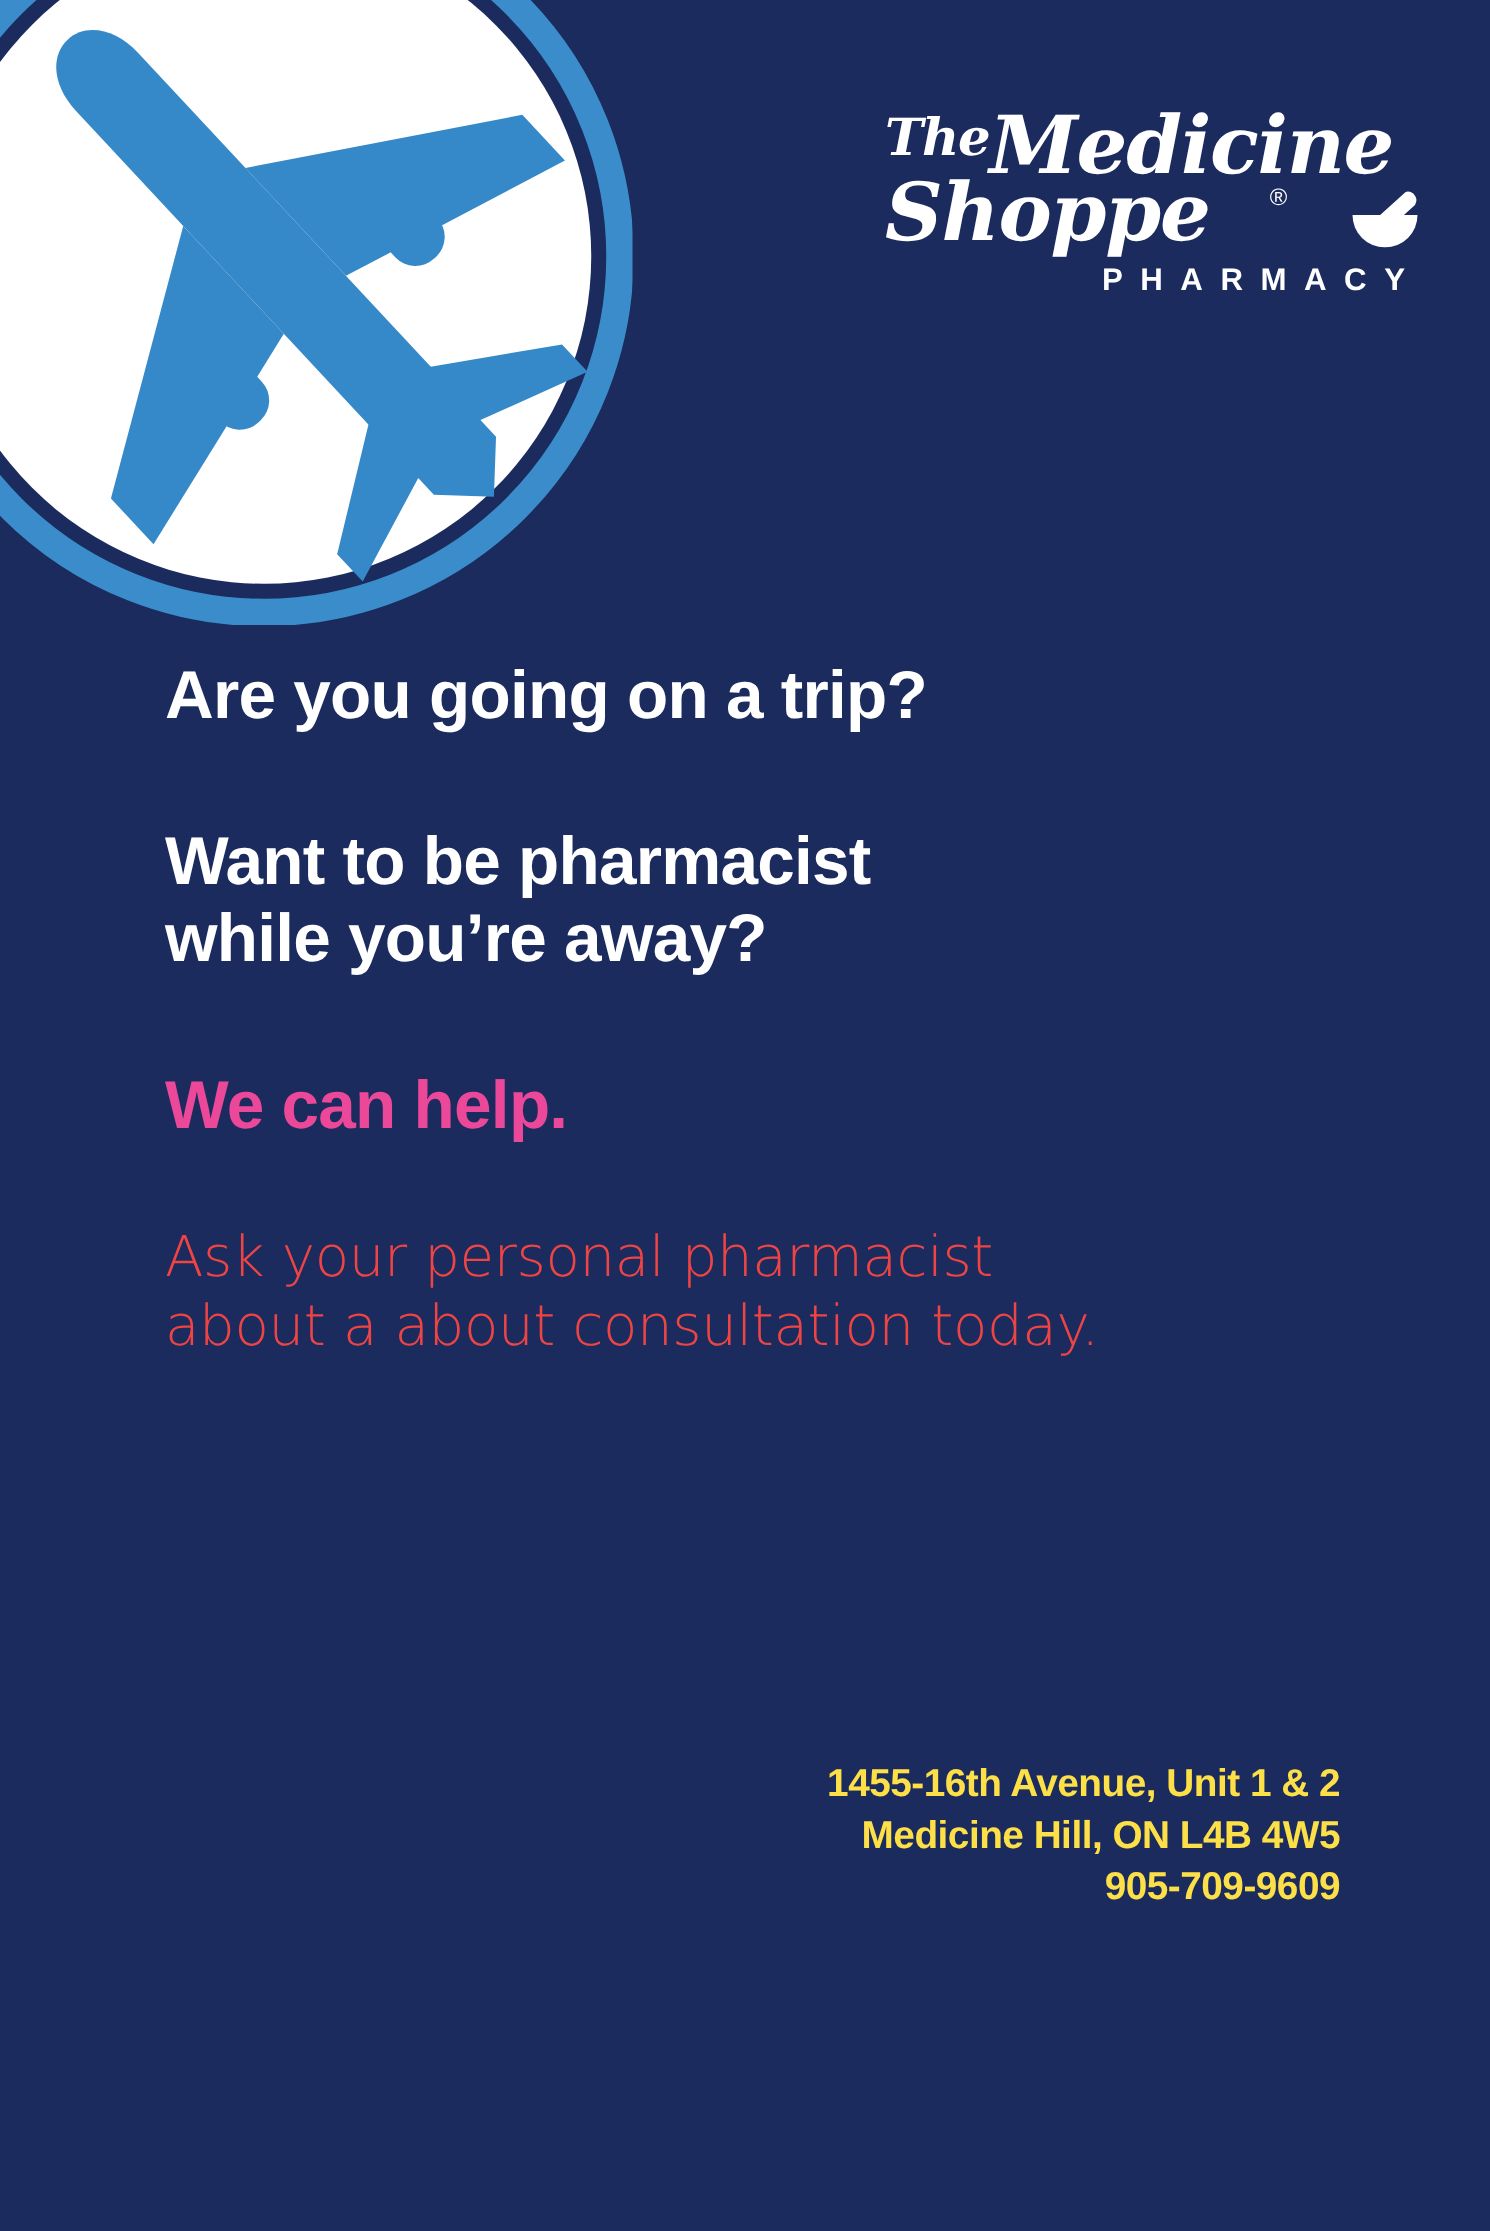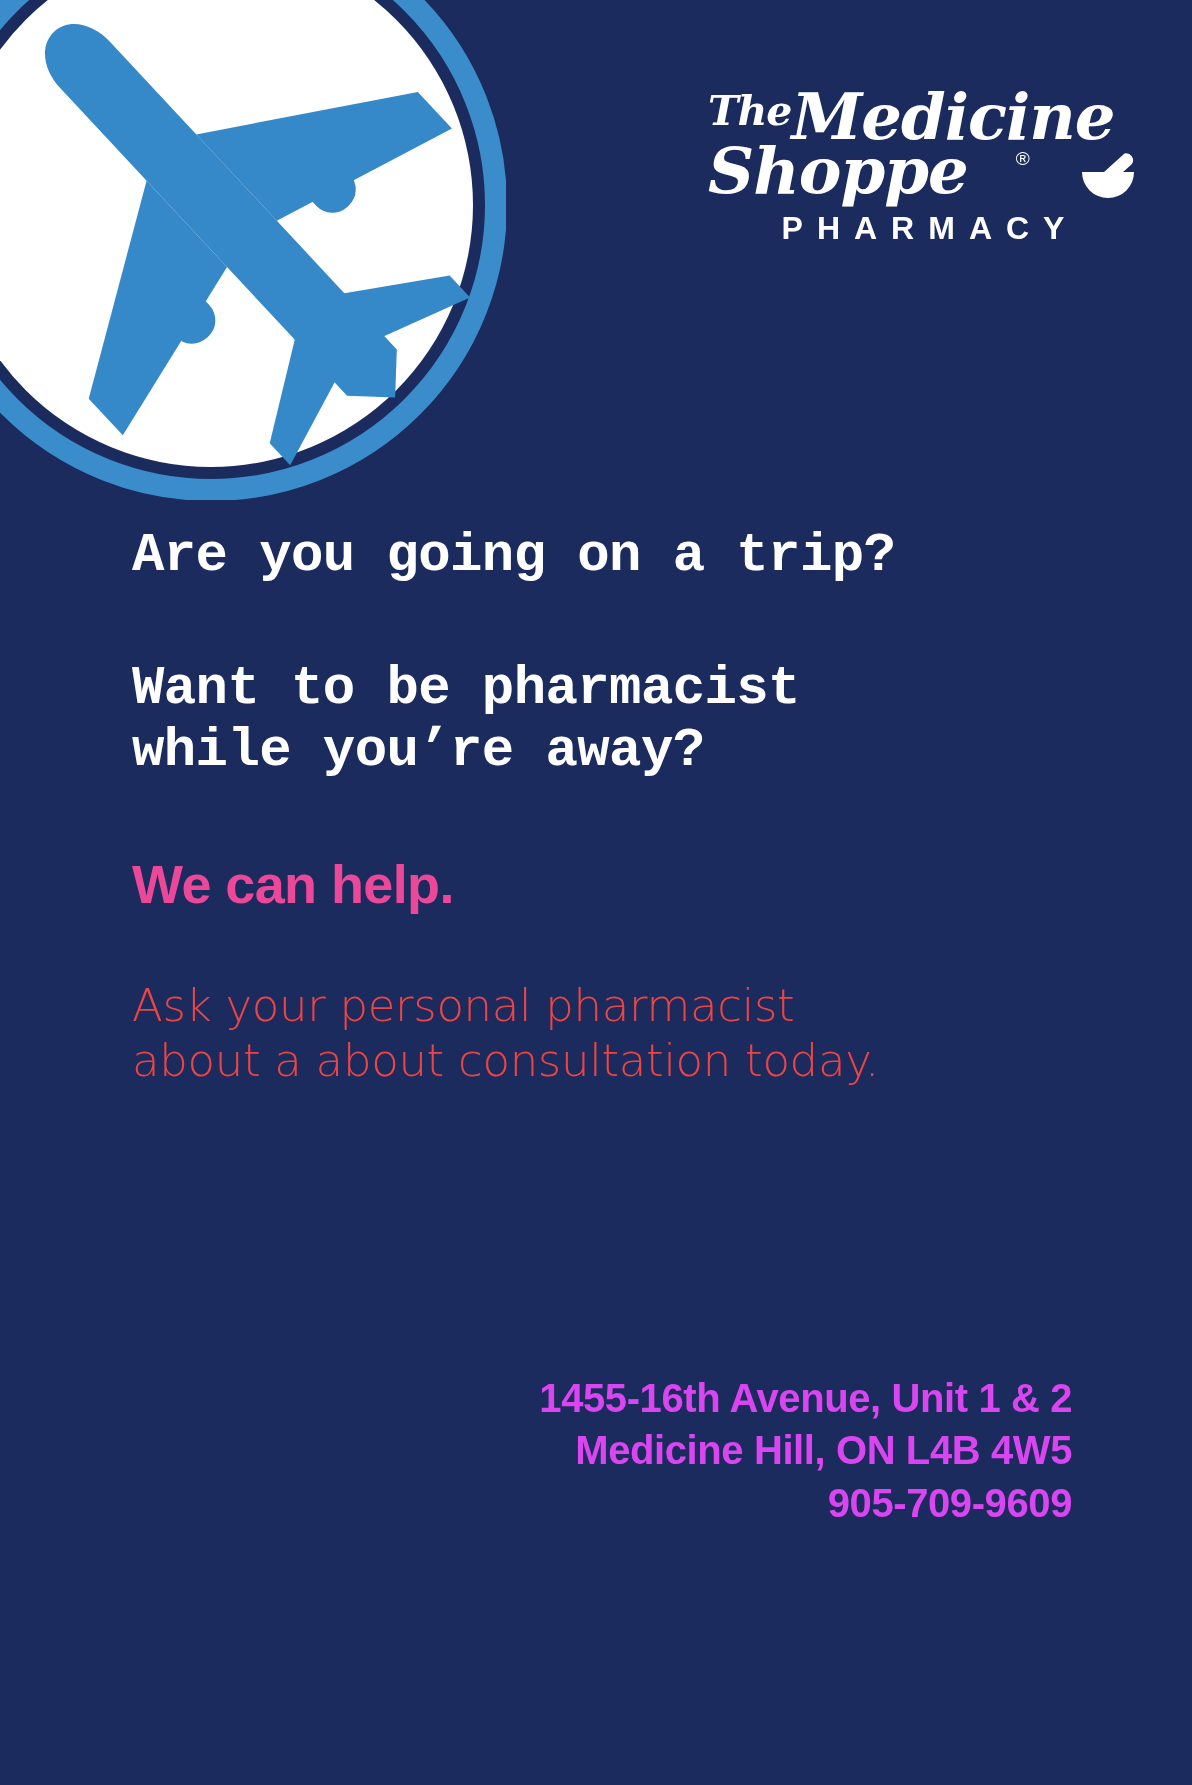--- a/index.html
+++ b/index.html
@@ -93,43 +93,42 @@
     width: 56px;
     height: 46px;
     margin-left: 4px;
     margin-bottom: 4px;
     flex: none;
   }
   .mortar svg { display: block; width: 100%; height: 100%; }
   .brand-pharmacy {
     font-family: "Liberation Sans", sans-serif;
     font-weight: bold;
-    font-size: 32px;
+    font-size: 25px;
     letter-spacing: 14px;
     text-indent: 14px;
     margin-top: 8px;
-    text-align: center;
+    text-align: right;
     white-space: nowrap;
   }
 
   
   .copy {
     position: absolute;
     left: 132px;
     top: 525px;
     right: 120px;
   }
   .headline {
     color: #ffffff;
     font-size: 54px;
     font-weight: bold;
     line-height: 1.16;
     letter-spacing: -0.6px;
     margin: 0;
-    font-family: Liberation Mono, monospace;
   }
   .headline.second {
     margin-top: 70px;
   }
   .subhead {
     color: #ec4899;
     font-size: 54px;
     font-weight: bold;
     line-height: 1.16;
     letter-spacing: -0.6px;
@@ -146,22 +145,22 @@
     margin-top: 62px;
     font-family: "DejaVu Sans", "Liberation Sans", sans-serif;
   }
 
   
   .address {
     position: absolute;
     right: 120px;
     bottom: 255px;
     text-align: right;
-    color: #d946ef;
-    font-size: 40px;
+    color: #fde047;
+    font-size: 31px;
     font-weight: bold;
     line-height: 1.32;
     letter-spacing: -0.4px;
   }
   .address div { white-space: nowrap; }
 </style>
 </head>
 <body>
 
 <div class="poster">

